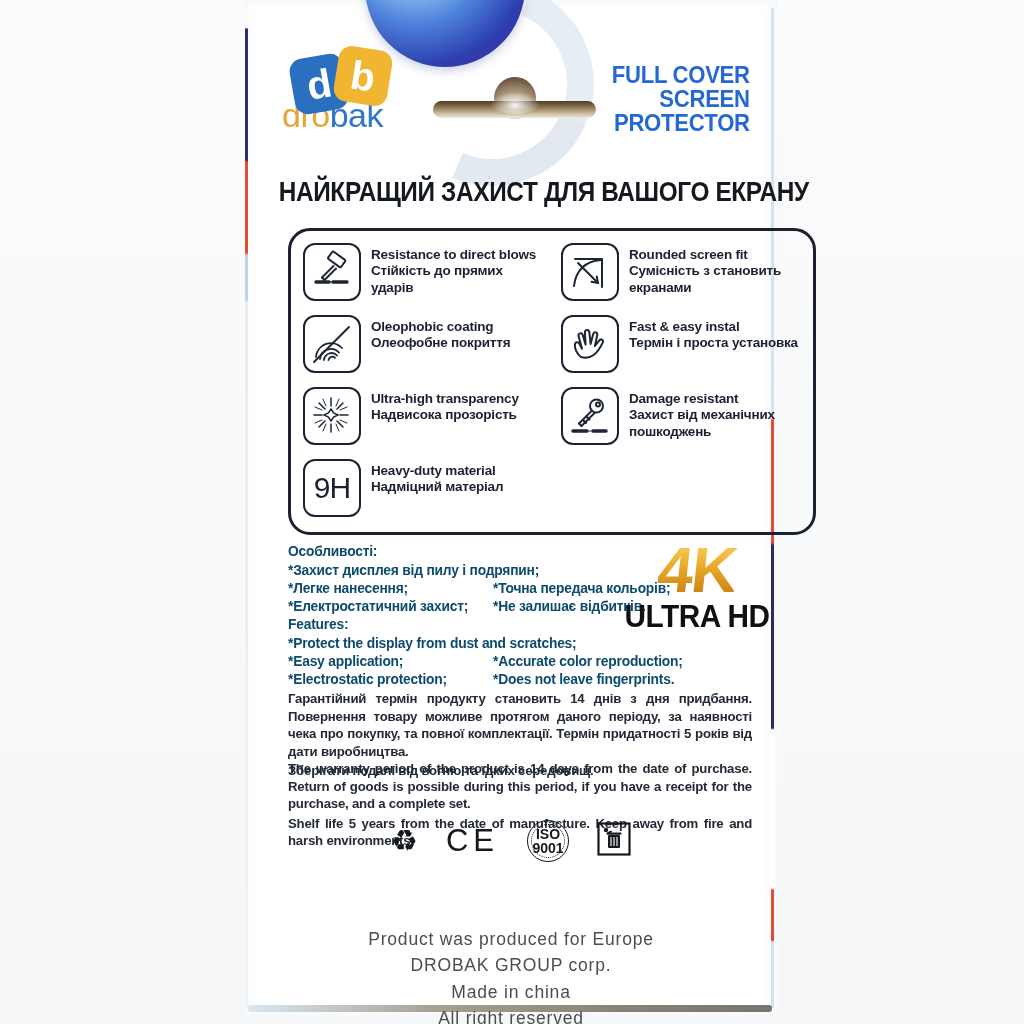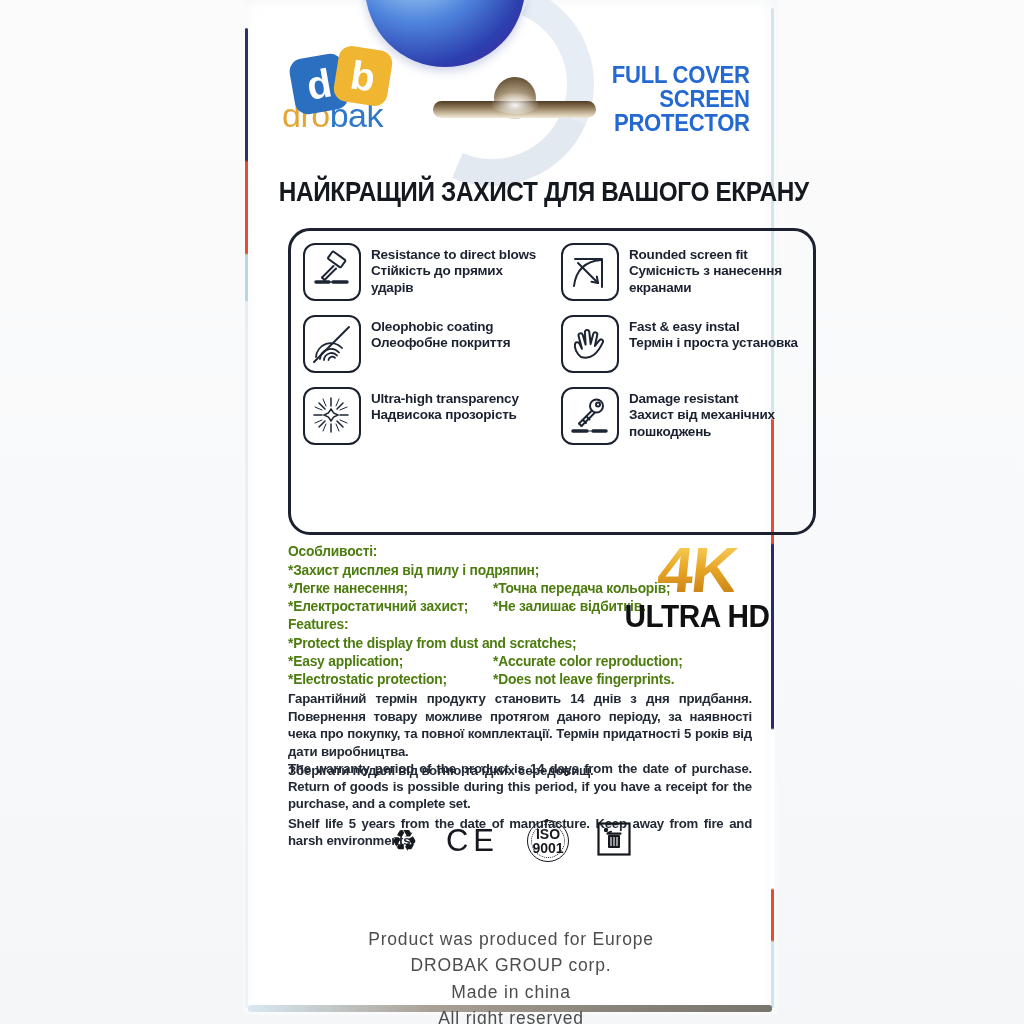--- a/index.html
+++ b/index.html
@@ -48,21 +48,21 @@
   .fbox{position:absolute;left:44px;top:228px;width:528px;height:307px;border:3px solid #1b2130;
         border-radius:22px;box-sizing:border-box;padding:12px 8px 8px 12px;
         display:grid;grid-template-columns:1fr 1fr;grid-auto-rows:70px;column-gap:14px;row-gap:2px;}
   .fitem{display:flex;gap:10px;align-items:flex-start;}
   .ficon{flex:0 0 58px;width:58px;height:58px;border:2.5px solid #1b2130;border-radius:12px;box-sizing:border-box;
          display:flex;align-items:center;justify-content:center;color:#1d2433;}
   .ftxt{padding-top:4px;}
   .f-en,.f-ua{font-size:13.5px;font-weight:bold;color:#1b2130;line-height:1.22;letter-spacing:-.2px;}
   .nineh{font-size:30px;color:#1b2130;font-weight:500;letter-spacing:-1px;}
   
-  .bullets{position:absolute;left:44px;width:400px;color:#4d7c0f;font-weight:bold;font-size:13.8px;line-height:1.3;letter-spacing:-.2px;}
+  .bullets{position:absolute;left:44px;width:400px;color:#0c4a6e;font-weight:bold;font-size:13.8px;line-height:1.3;letter-spacing:-.2px;}
   .bullets.ua{top:543px;}
   .bullets.en{top:616px;}
   .b-title{margin-bottom:1px;}
   .b-cols{display:grid;grid-template-columns:205px auto;}
   
   .badge4k{position:absolute;left:368px;top:543px;width:170px;text-align:center;}
   .k4{font-size:64px;font-weight:bold;line-height:.85;transform:skewX(-6deg);display:inline-block;
       background:linear-gradient(180deg,#f7d05c 0%,#e9a829 45%,#c87f12 100%);
       -webkit-background-clip:text;background-clip:text;color:transparent;letter-spacing:-2px;}
   .uhd{font-size:31px;font-weight:bold;color:#0f1012;letter-spacing:-.5px;margin-top:2px;transform:scaleX(.96);}
@@ -142,21 +142,21 @@
           <svg width="44" height="44" viewBox="0 0 44 44" fill="none" stroke="currentColor" stroke-width="2" stroke-linecap="round" stroke-linejoin="round">
             <path d="M7 9 H34 V37"></path>
               <path d="M6 36 Q9 12 33 10"></path>
             <path d="M10 13 L30 33"></path>
               <path d="M30 33 l-6.5 -1.2"></path>
               <path d="M30 33 l-1.2 -6.5"></path>
           </svg>
         </div>
         <div class="ftxt">
             <div class="f-en">Rounded screen fit</div>
-          <div class="f-ua">Сумісність з нанесення екранами</div>
+          <div class="f-ua">Сумісність з становить екранами</div>
           </div>
       </div>
 
 
       <div class="fitem">
         <div class="ficon">
           <svg width="44" height="44" viewBox="0 0 44 44" fill="none" stroke="currentColor" stroke-width="1.8" stroke-linecap="round">
             <path d="M6 35 a15 15 0 0 1 26 -9"></path>
               <path d="M10 37 a11 11 0 0 1 19 -6.5"></path>
             <path d="M14 38 a7.5 7.5 0 0 1 13 -4.5"></path>
@@ -209,20 +209,29 @@
             <path d="M5 37 h14 M25 37 h13" stroke-width="3.5"></path>
               <path d="M21 37 h2" stroke-width="1.2"></path>
           </svg>
         </div>
         <div class="ftxt">
             <div class="f-en">Damage resistant</div>
           <div class="f-ua">Захист від механічних пошкоджень</div>
           </div>
       </div>
 
+      <div class="fitem">
+        <div class="ficon">
+          <div class="nineh">9H</div>
+        </div>
+        <div class="ftxt">
+            <div class="f-en">Heavy-duty material</div>
+          <div class="f-ua">Надміцний матеріал</div>
+          </div>
+      </div>
     </div>
 
     <div class="bullets ua">
       <div class="b-title">Особливості:</div>
       <div>*Захист дисплея від пилу і подряпин;</div>
       <div class="b-cols">
         <div>*Легке нанесення;</div>
         <div>*Точна передача кольорів;</div>
         <div>*Електростатичний захист;</div>
         <div>*Не залишає відбитків.</div>

